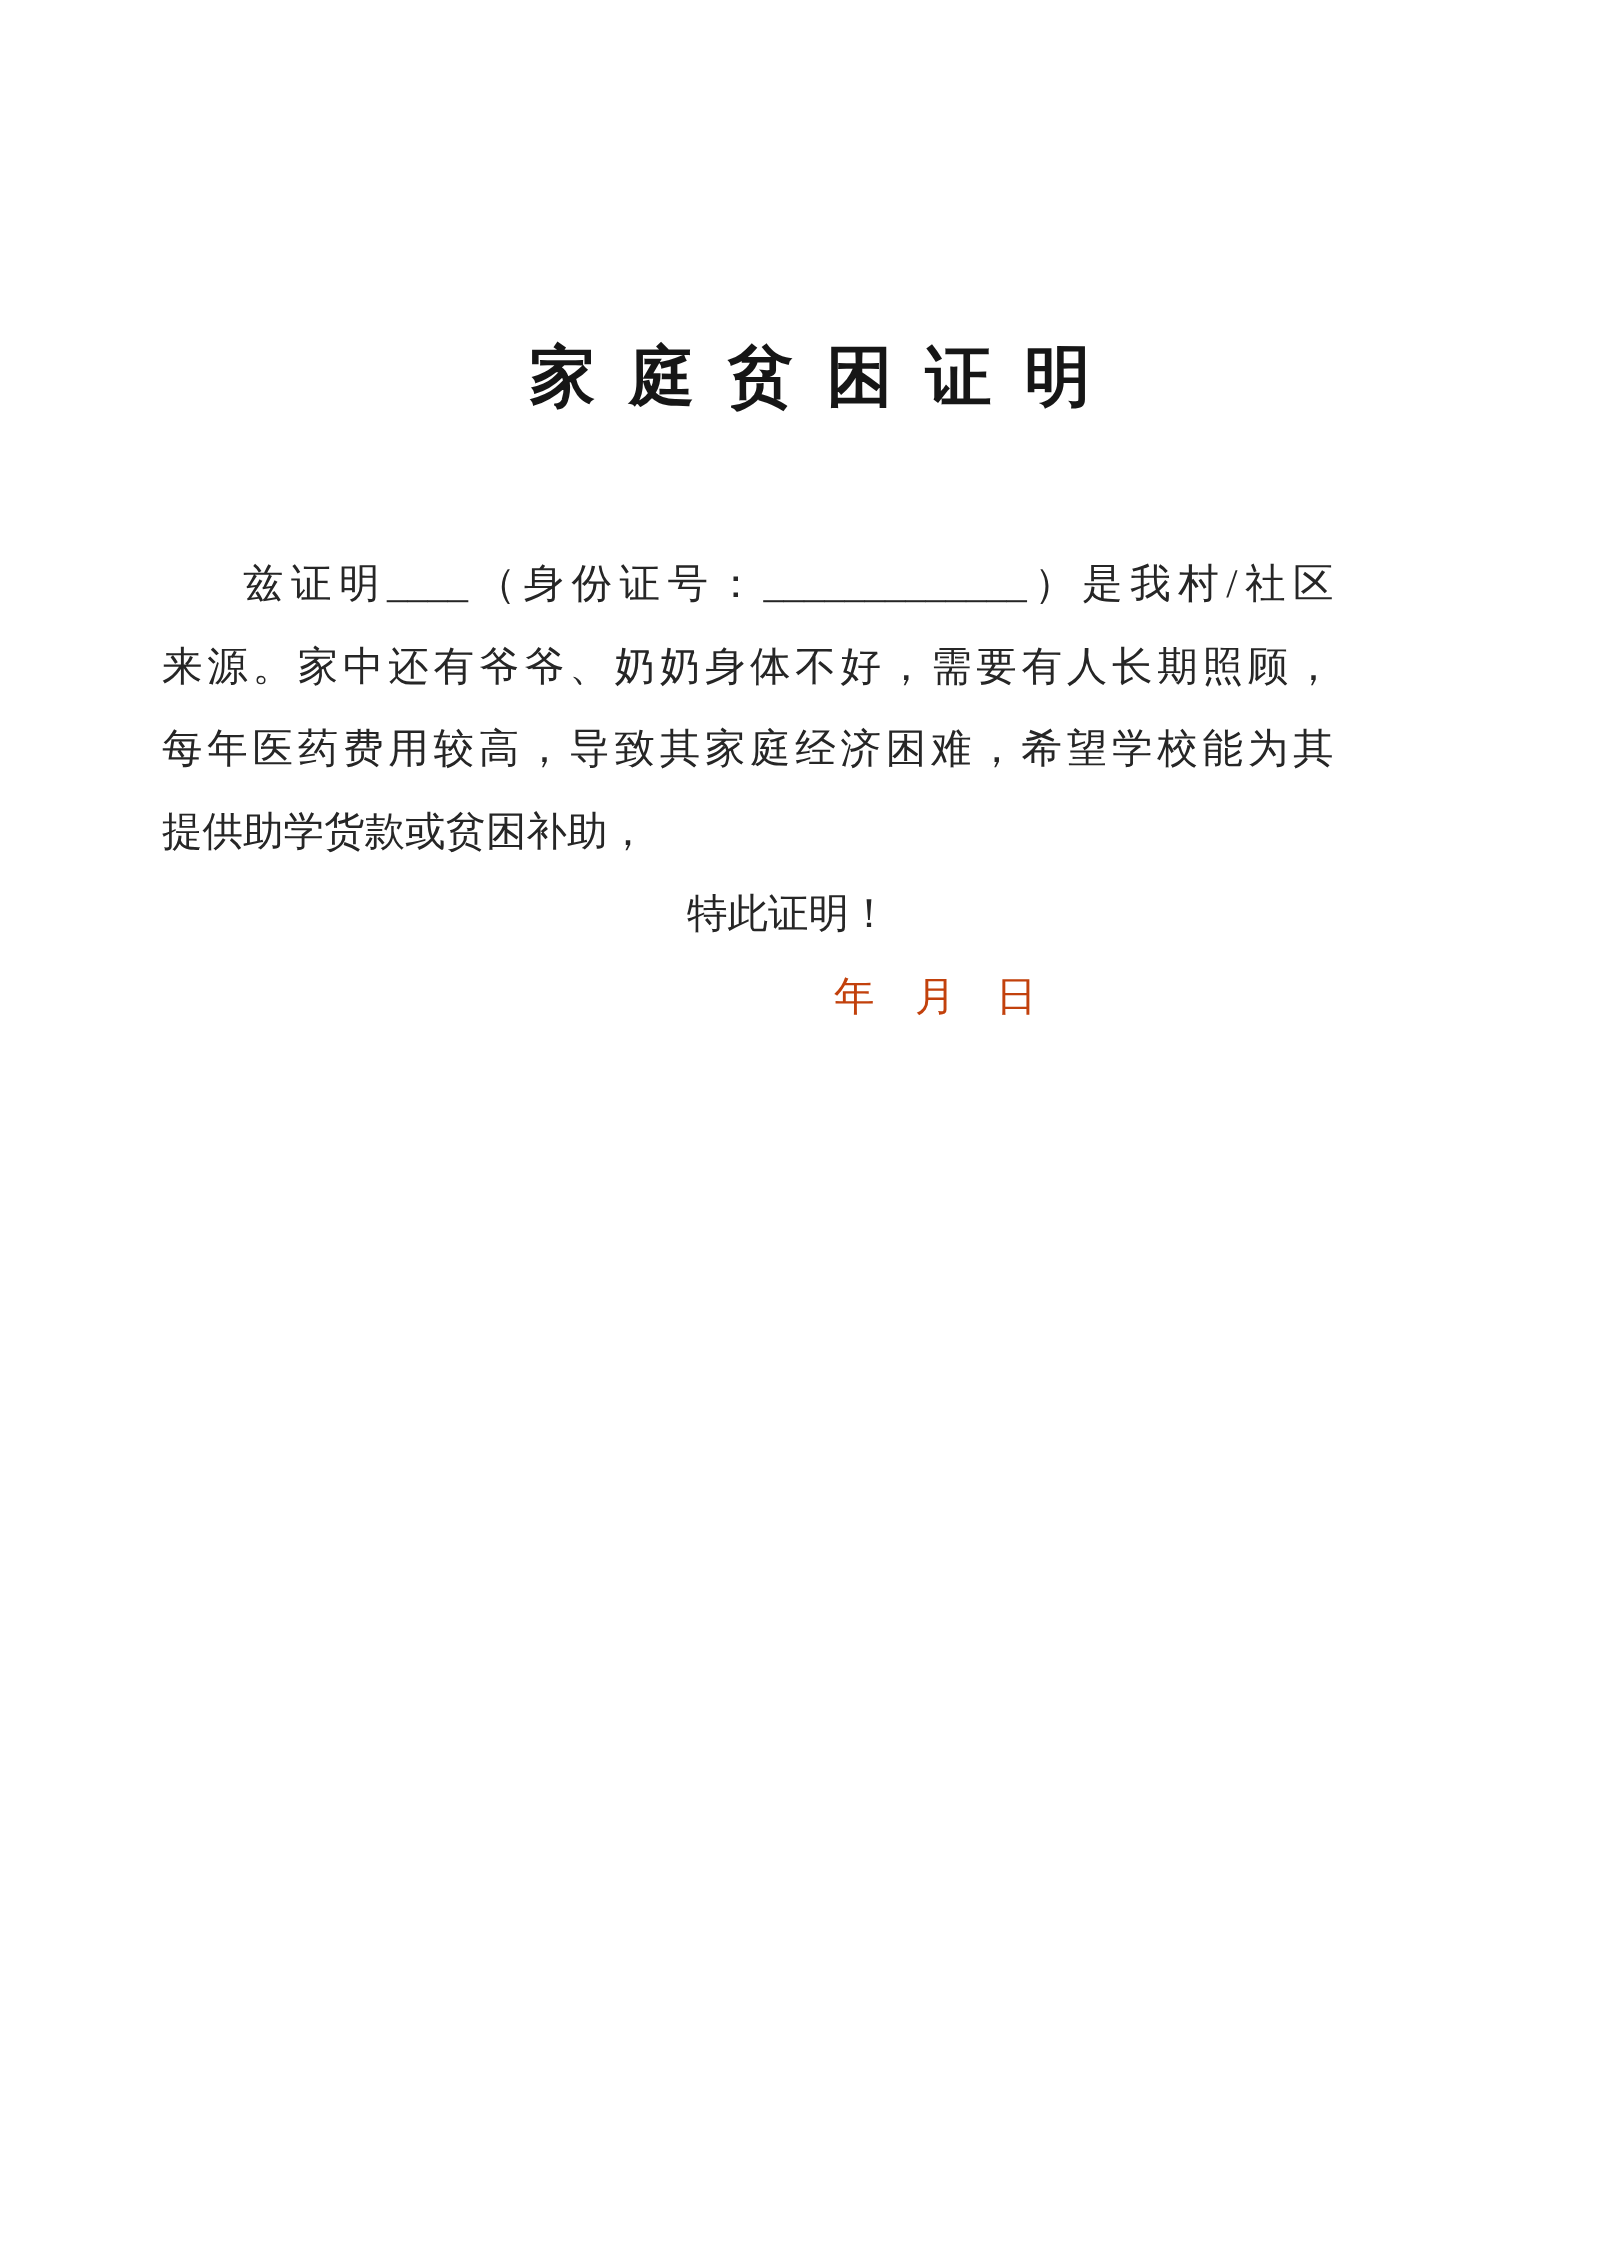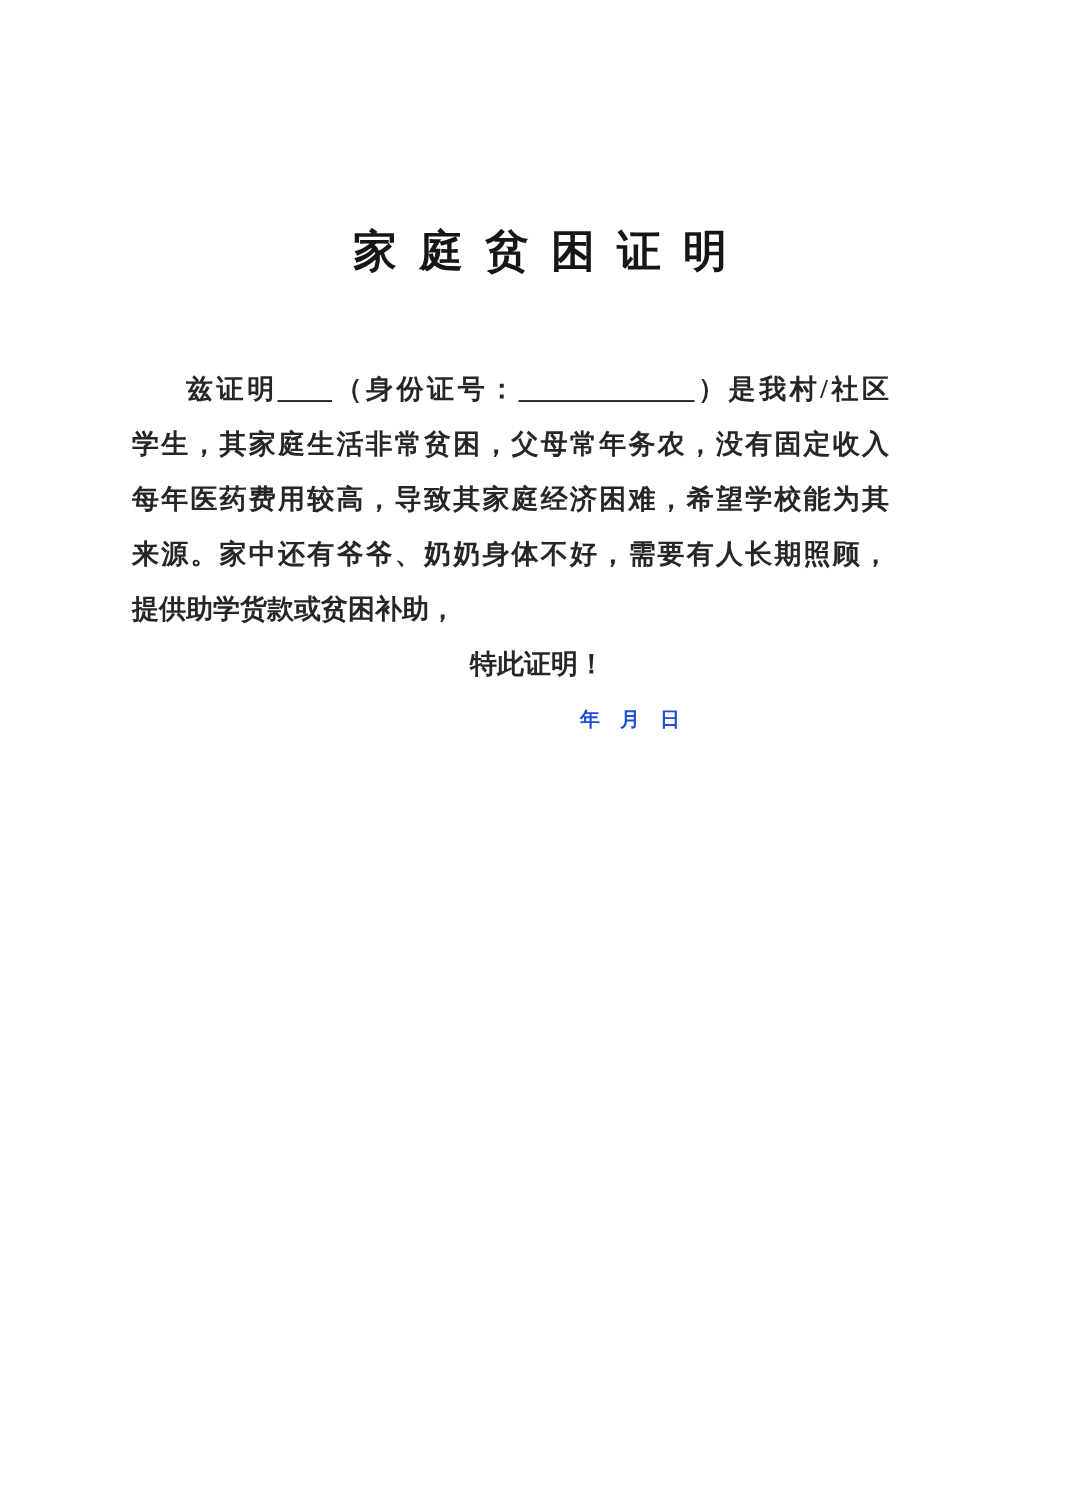--- a/index.html
+++ b/index.html
@@ -24,22 +24,21 @@
     padding-left: 22px; 
     text-align: center;
     font-size: 44px;
     line-height: 48px;
     font-weight: bold;
     letter-spacing: 22px;
     color: #161616;
     white-space: nowrap;
   }
   .doc-body {
-    margin: 86px 165px 0 106px; 
-    font-weight: bold;
+    margin: 86px 165px 0 82px; 
   }
   .body-line {
     margin: 0;
     font-size: 27px;
     line-height: 55px;
     color: #262626;
     text-align: justify;
     text-align-last: justify;
     white-space: nowrap;
   }
@@ -60,42 +59,41 @@
   }
   .signature-line {
     margin: 55px 0 0 408px;
     font-size: 27px;
     line-height: 55px;
     color: #262626;
     white-space: nowrap;
   }
   .date-line {
     margin: 0 0 0 448px;
-    font-size: 20px;
+    font-size: 27px;
     line-height: 55px;
-    color: #1d4ed8;
+    color: #c2410c;
     white-space: nowrap;
   }
 </style>
 </head>
 <body>
 
 <div class="page">
 
   <h1 class="doc-title">家庭贫困证明</h1>
 
   <div class="doc-body">
 
     <p class="body-line indent">兹证明____（身份证号：_____________）是我村/社区</p>
 
-    <p class="body-line">学生，其家庭生活非常贫困，父母常年务农，没有固定收入</p>
+
+    <p class="body-line">来源。家中还有爷爷、奶奶身体不好，需要有人长期照顾，</p>
 
     <p class="body-line">每年医药费用较高，导致其家庭经济困难，希望学校能为其</p>
-
-    <p class="body-line">来源。家中还有爷爷、奶奶身体不好，需要有人长期照顾，</p>
 
     <p class="body-line last">提供助学货款或贫困补助，</p>
 
     <p class="closing-line">特此证明！</p>
 
 
     <p class="date-line">年　月　日</p>
 
   </div>
 </div>

